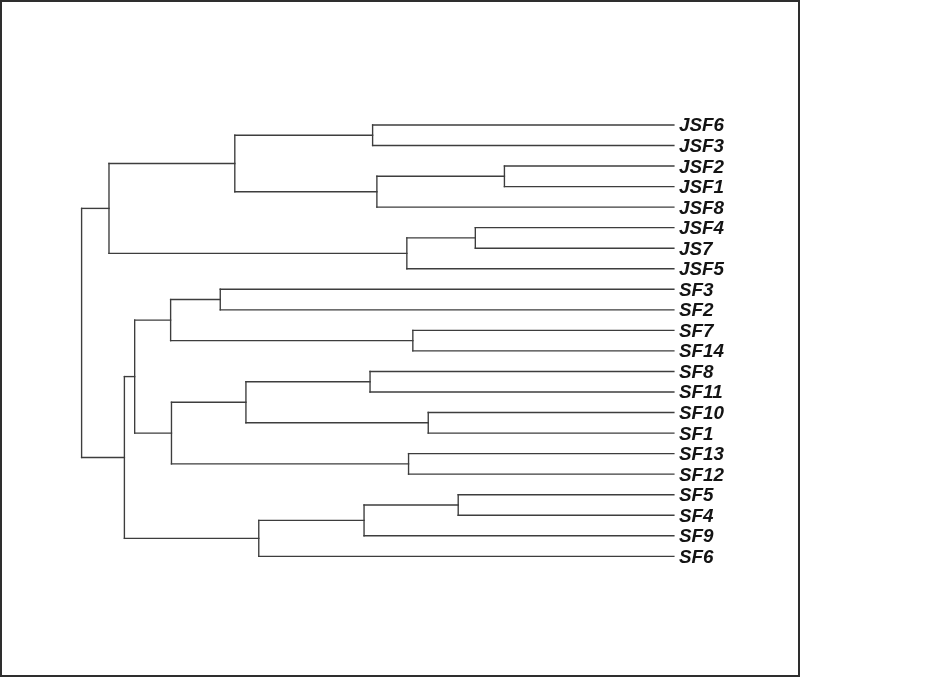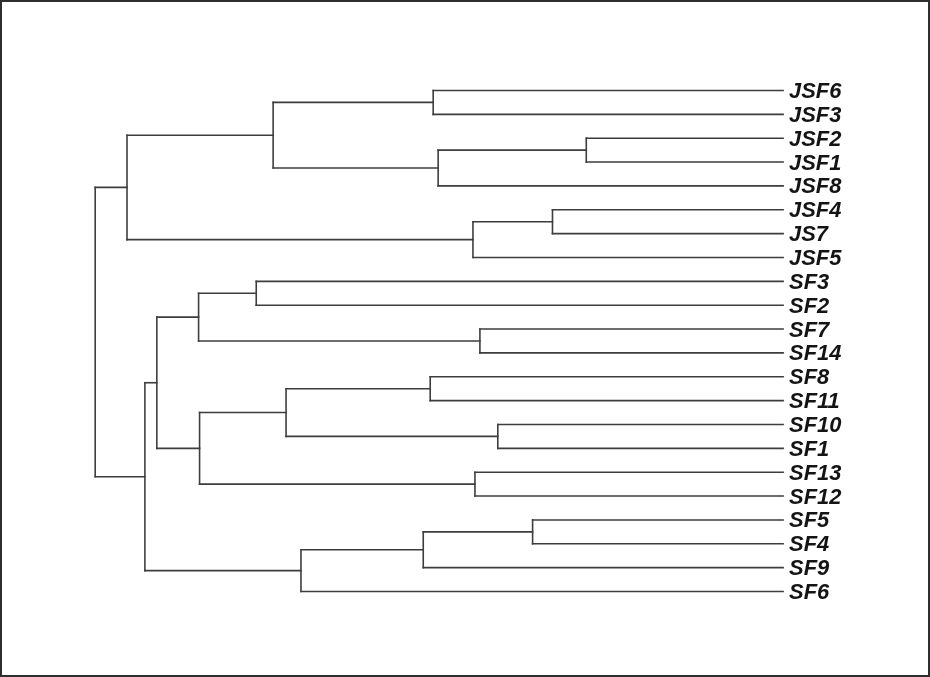--- a/index.html
+++ b/index.html
@@ -3,21 +3,21 @@
 <meta charset="utf-8">
 <style>
   html, body {
     margin: 0;
     padding: 0;
     background: #ffffff;
     font-family: "Liberation Sans", "DejaVu Sans", sans-serif;
   }
   .figure {
     position: relative;
-    width: 930px;
+    width: 800px;
     height: 677px;
     box-sizing: border-box;
     border: 2px solid #2e2e2e;
     background: #ffffff;
     overflow: hidden;
   }
   .figure svg {
     display: block;
     width: 100%;
     height: 100%;

